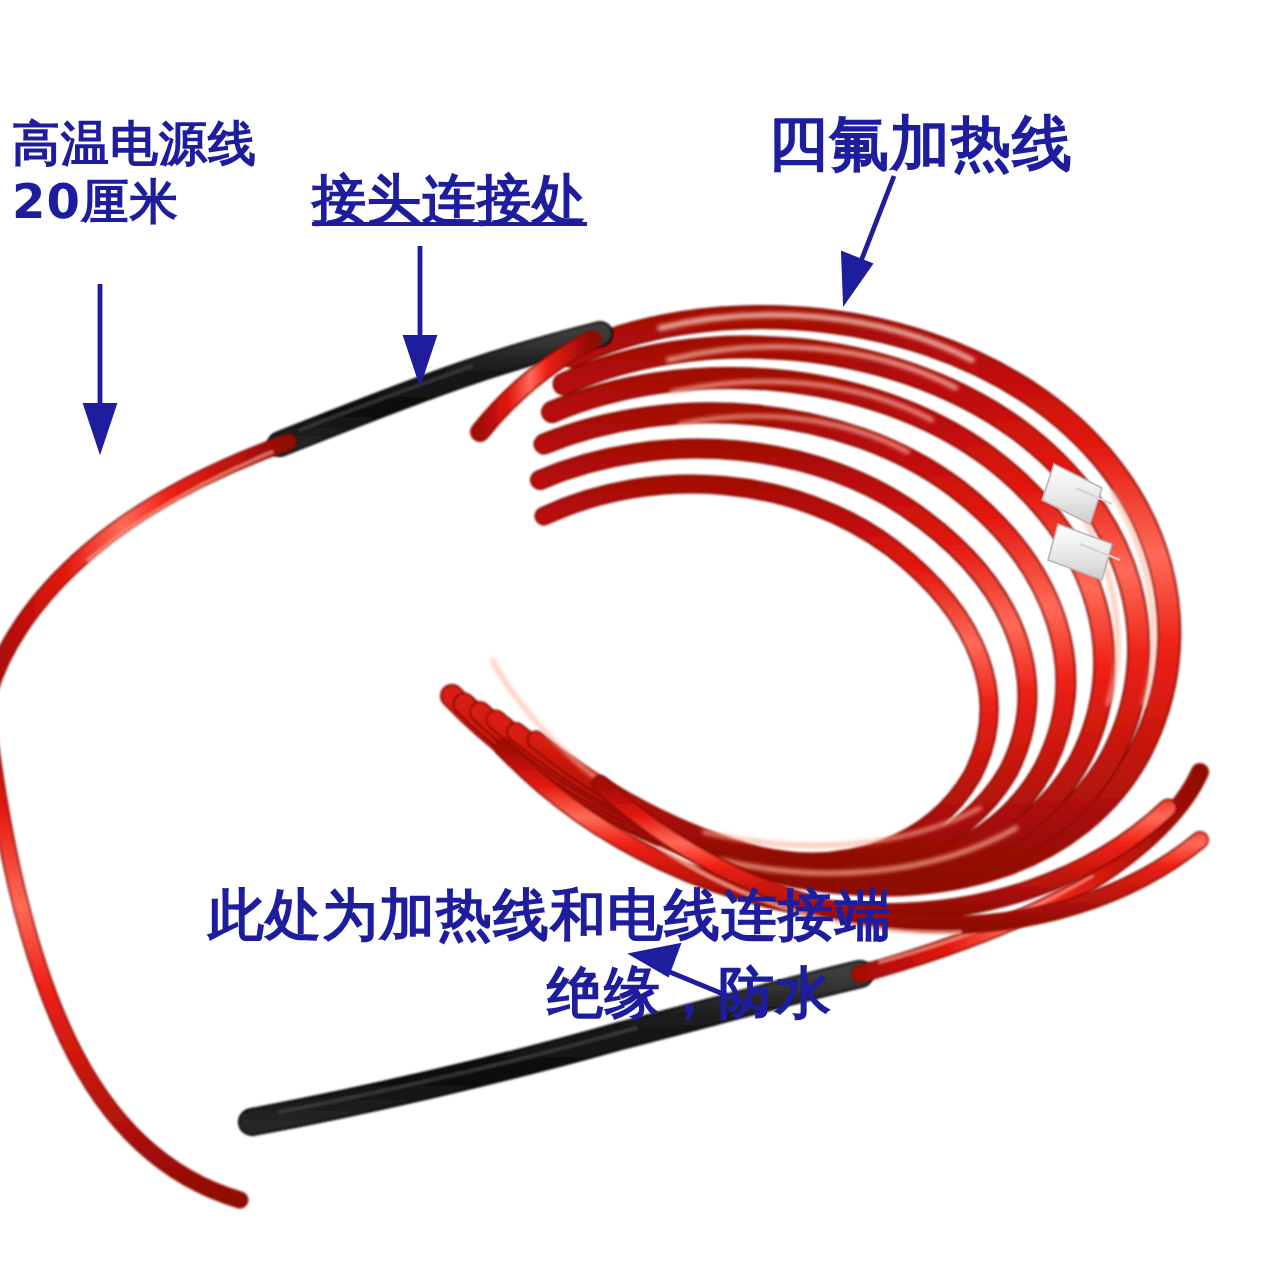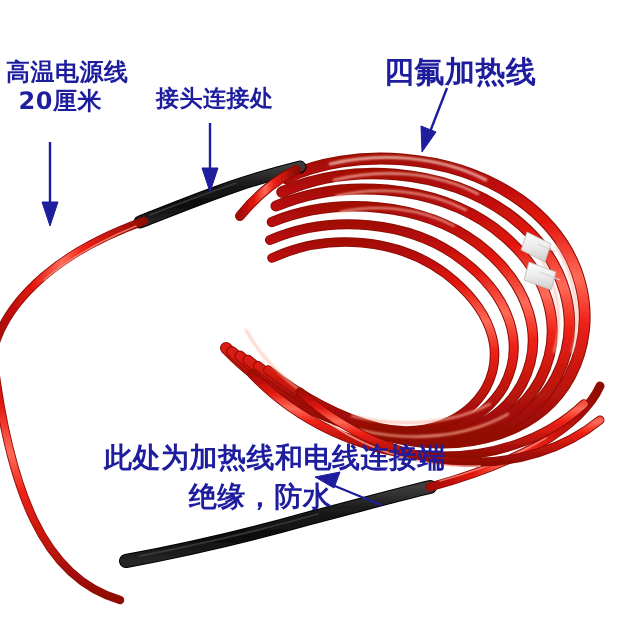--- a/index.html
+++ b/index.html
@@ -31,41 +31,41 @@
     line-height: 1.22;
     text-rendering: geometricPrecision;
   }
   .a-power {
     left: 6px;
     top: 58px;
     font-size: 24px;
   }
   .a-power .l2 {
     display: block;
-    text-align: center;
     padding-right: 14px;
   }
   .a-joint {
     left: 156px;
     top: 85px;
-    font-size: 23px;
+    font-size: 27px;
+    text-decoration: underline;
   }
   .a-ptfe {
     left: 384px;
     top: 55px;
     font-size: 30px;
   }
   .a-bottom {
     left: 104px;
     top: 441px;
     font-size: 28px;
   }
   .a-bottom .l2 {
     display: block;
-    text-align: center;
+    text-align: right;
     padding-right: 30px;
     margin-top: 5px;
   }
   #overlay {
     position: absolute;
     inset: 0;
     width: 640px;
     height: 640px;
     pointer-events: none;
   }

